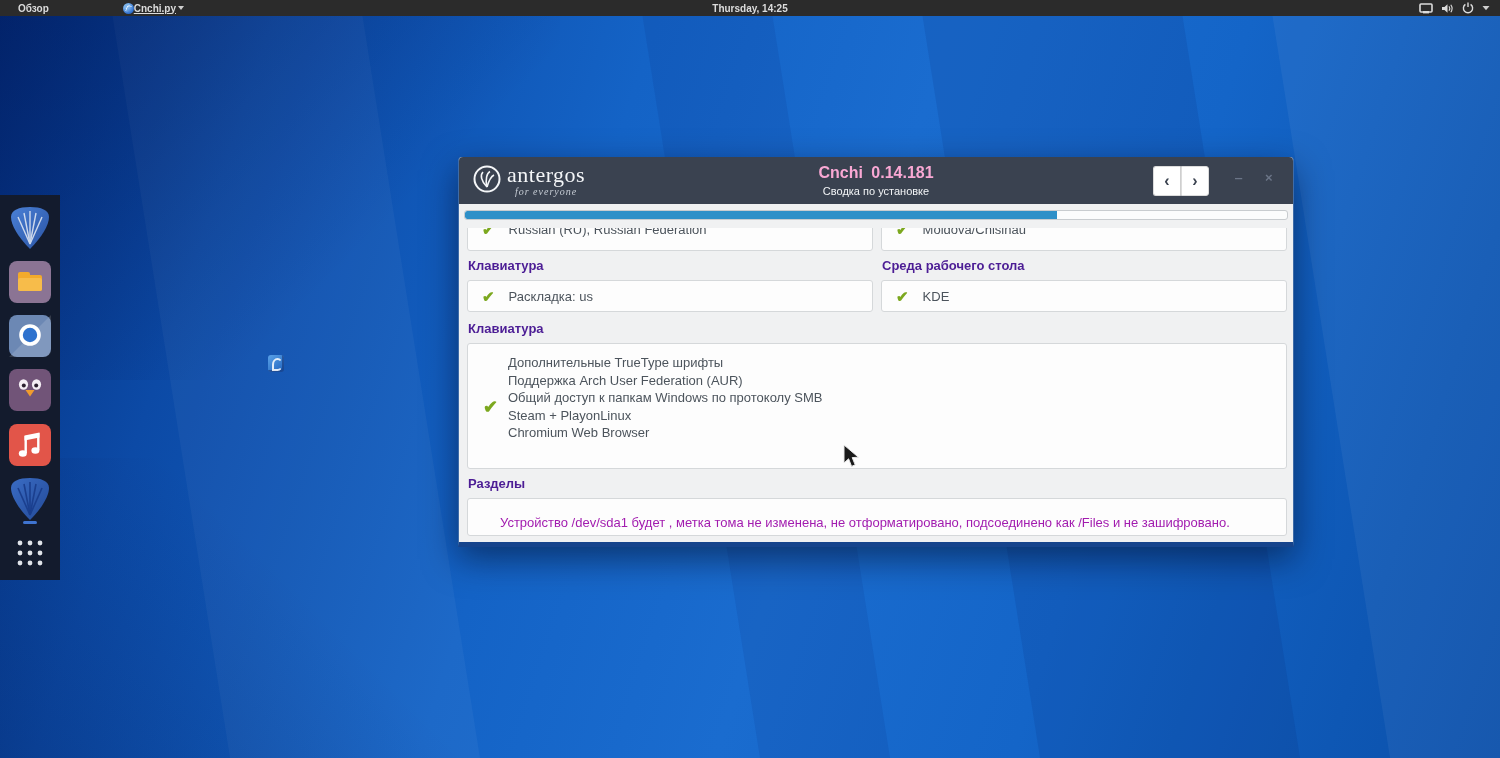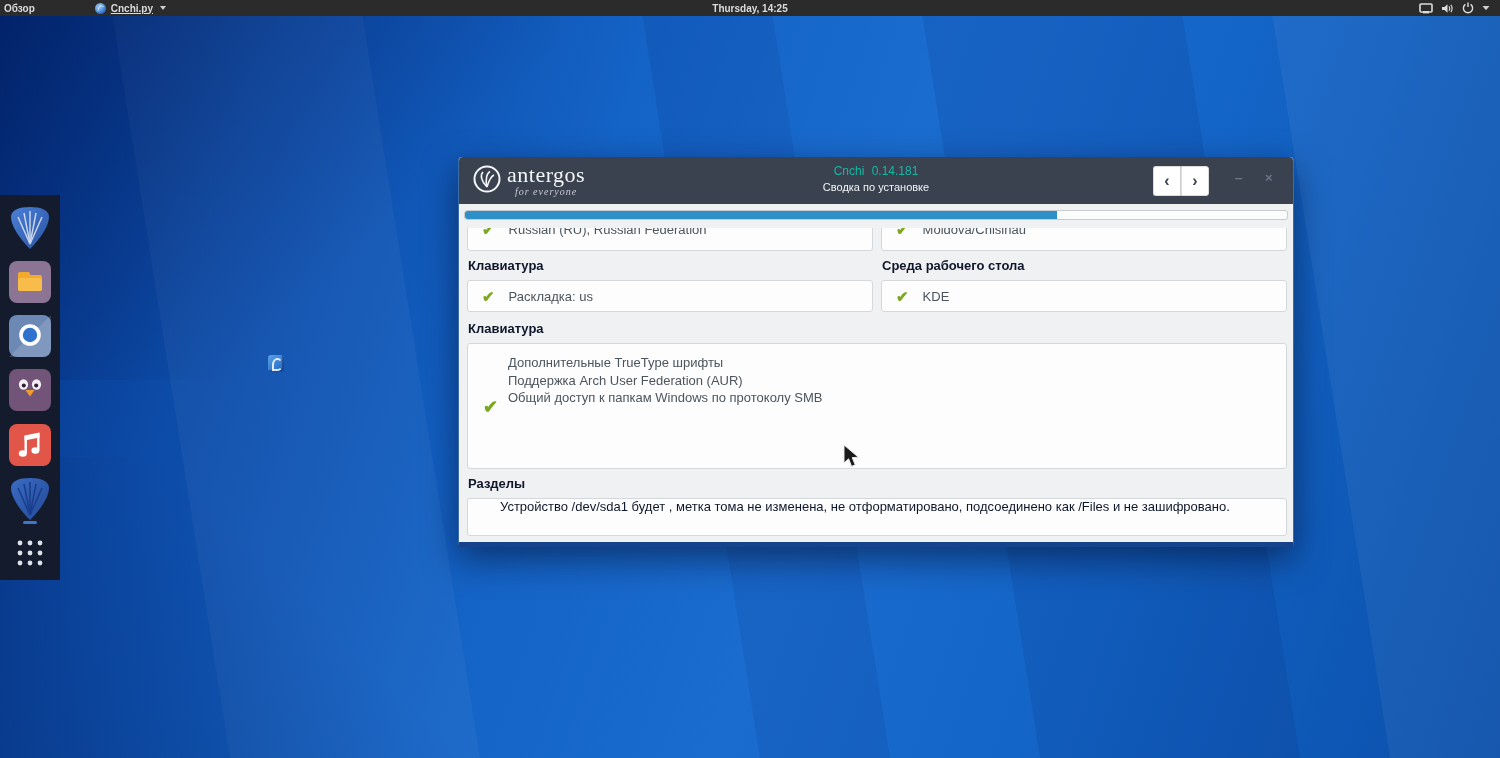--- a/index.html
+++ b/index.html
@@ -21,22 +21,22 @@
 
   .desktop-mini-icon { position:absolute; left:268px; top:355px; width:16px; height:17px;
     border-radius:3px; background:linear-gradient(140deg,#5aa2e8,#1f63be);
     box-shadow:inset -2px -2px 0 rgba(10,30,90,.45); }
   .desktop-mini-icon::after { content:""; position:absolute; left:4px; top:3px; width:7px; height:9px;
     border:2px solid rgba(255,255,255,.85); border-radius:50% 50% 50% 0; border-right-color:transparent; }
 
   
   .topbar { position:absolute; left:0; top:0; width:1500px; height:16px; background:#2b2b2b;
     color:#dcdcdc; font-size:10px; font-weight:700; display:flex; align-items:center; z-index:40; }
-  .tb-activities { padding:0 4px; height:100%; display:flex; align-items:center; cursor:default; }
-  .tb-app { display:flex; align-items:center; gap:5px; padding:0 10px; height:100%; margin-left:46px;text-decoration:underline; }
+  .tb-activities { padding:0 18px; height:100%; display:flex; align-items:center; cursor:default; }
+  .tb-app { display:flex; align-items:center; padding:0 10px; height:100%; margin-left:46px;text-decoration:underline; }
   .tb-app-icon { width:11px; height:11px; border-radius:50%;
     background:radial-gradient(circle at 35% 30%, #7db4ec 0 25%, #2f6fce 70%, #1c4f9e 100%); position:relative; }
   .tb-app-icon::after { content:""; position:absolute; left:3px; top:2px; width:4px; height:6px;
     border-left:1px solid rgba(255,255,255,.9); border-top:1px solid rgba(255,255,255,.9); border-radius:4px 0 0 0; transform:rotate(18deg); }
   .tb-caret { width:0; height:0; border-left:3.5px solid transparent; border-right:3.5px solid transparent;
     border-top:4px solid #cfcfcf; margin-left:2px; }
   .tb-clock { position:absolute; left:50%; transform:translateX(-50%); top:0; height:16px; display:flex; align-items:center;text-align:right; }
   .tb-status { position:absolute; right:10px; top:0; height:16px; display:flex; align-items:center; gap:8px; }
   .tb-status svg { display:block; }
 
@@ -51,55 +51,55 @@
   .window { position:absolute; left:458px; top:157px; width:836px; height:390px; background:#f0f1f2;
     border-left:1px solid #3e6ca8; border-right:1px solid #3e6ca8; border-bottom:5px solid #16448c;
     border-radius:4px 4px 0 0; box-shadow:0 12px 34px rgba(0,5,25,.5); z-index:20; }
 
   .win-header { position:absolute; left:0; top:0; width:100%; height:47px; background:#3a4250; border-radius:4px 4px 0 0; }
   .logo { position:absolute; left:13px; top:7px; display:flex; align-items:flex-start; gap:5px; color:#fff;font-family:Liberation Serif, serif; }
   .logo-text { line-height:1; }
   .logo-name { font-size:22px; font-weight:500; letter-spacing:.5px; color:#f4f6f8; }
   .logo-tagline { font-size:10px; font-style:italic; color:#c7cdd5; text-align:center; margin-top:1px; letter-spacing:1px; }
   .win-titles { position:absolute; left:50%; transform:translateX(-50%); top:7px; text-align:center; white-space:nowrap; }
-  .win-title-app { color:#14b8a6; font-size:12px; font-weight:400; word-spacing:4px; }
+  .win-title-app { color:#f9a8d4; font-size:16px; font-weight:700; word-spacing:4px; }
   .win-title-page { color:#f2f4f6; font-size:11px; margin-top:3px; }
   .nav-btns { position:absolute; left:694px; top:9px; display:flex; }
   .nav-btn { width:28px; height:30px; background:#ffffff; border:1px solid #dcdcdc; color:#3b4350;
     font-size:16px; font-weight:700; display:flex; align-items:center; justify-content:center; cursor:pointer; }
   .nav-btn.back { border-radius:3px 0 0 3px; border-right:1px solid #cfcfcf; }
   .nav-btn.fwd  { border-radius:0 3px 3px 0; }
   .win-min, .win-close { position:absolute; top:13px; color:#6b7587; font-size:13px; font-weight:700; cursor:pointer; }
   .win-min { left:776px; } .win-close { left:806px; }
 
   .progress-trough { position:absolute; left:5px; top:53px; width:824px; height:10px;
     background:#fbfcfc; border:1px solid #c8cccf; border-radius:3px; overflow:hidden; }
   .progress-fill { height:100%; background:#2e90c8; border-radius:2px 0 0 2px; }
 
   .sumbox { background:#fdfdfd; border:1px solid #d5d8da; border-radius:3px; }
   .check { color:#7ca81f; font-size:15px; font-weight:700; line-height:1; }
   .itemtext { color:#4c545c; font-size:13px; }
-  .sec-heading { position:absolute; left:9px; color:#0f172a; font-size:13px; font-weight:700; }
+  .sec-heading { position:absolute; left:9px; color:#4c1d95; font-size:13px; font-weight:700; }
 
   .row-clip { position:absolute; left:8px; top:71px; width:820px; height:24px; overflow:hidden; }
   .row-clip .sumbox { position:absolute; top:-21px; height:44px; display:flex; align-items:center; gap:14px; padding-left:14px; }
   .row-clip .bx-l { left:0;  width:406px; }
   .row-clip .bx-r { left:414px; width:406px; }
 
   .kb-box { position:absolute; top:123px; height:32px; display:flex; align-items:center; gap:14px; padding-left:14px; }
   .kb-box.bx-l { left:8px;  width:406px; }
   .kb-box.bx-r { left:422px; width:406px; }
 
   .features-box { position:absolute; left:8px; top:186px; width:820px; height:126px; }
   .features-box .check { position:absolute; left:15px; top:54px; font-size:18px; }
   .features-list { position:absolute; left:40px; top:10px; }
   .features-list div { font-size:13px; color:#4c545c; line-height:17.5px; }
 
   .part-box { position:absolute; left:8px; top:341px; width:820px; height:38px; overflow:hidden; }
-  .part-text { position:absolute; left:32px; top:0; font-size:13px; color:#0f172a; white-space:nowrap; }
+  .part-text { position:absolute; left:32px; top:16px; font-size:13px; color:#a21caf; white-space:nowrap; }
 
   .cursor { position:absolute; left:843px; top:444px; z-index:60; }
 </style>
 </head>
 <body>
 
 <div class="desktop">
   <div class="band b1"></div>
   <div class="band b2"></div>
   <div class="band b3"></div>
@@ -291,20 +291,22 @@
     <span class="itemtext">KDE</span>
   </div>
 
   <div class="sec-heading" style="top:164px">Клавиатура</div>
   <div class="sumbox features-box">
     <span class="check">✔</span>
     <div class="features-list">
       <div>Дополнительные TrueType шрифты</div>
       <div>Поддержка Arch User Federation (AUR)</div>
       <div>Общий доступ к папкам Windows по протоколу SMB</div>
+      <div>Steam + PlayonLinux</div>
+      <div>Chromium Web Browser</div>
     </div>
   </div>
 
   <div class="sec-heading" style="top:319px">Разделы</div>
   <div class="sumbox part-box">
     <div class="part-text">Устройство /dev/sda1 будет , метка тома не изменена, не отформатировано, подсоединено как /Files и не зашифровано.</div>
   </div>
 </div>
 
 <svg class="cursor" width="17" height="25" viewBox="0 0 17 25">

